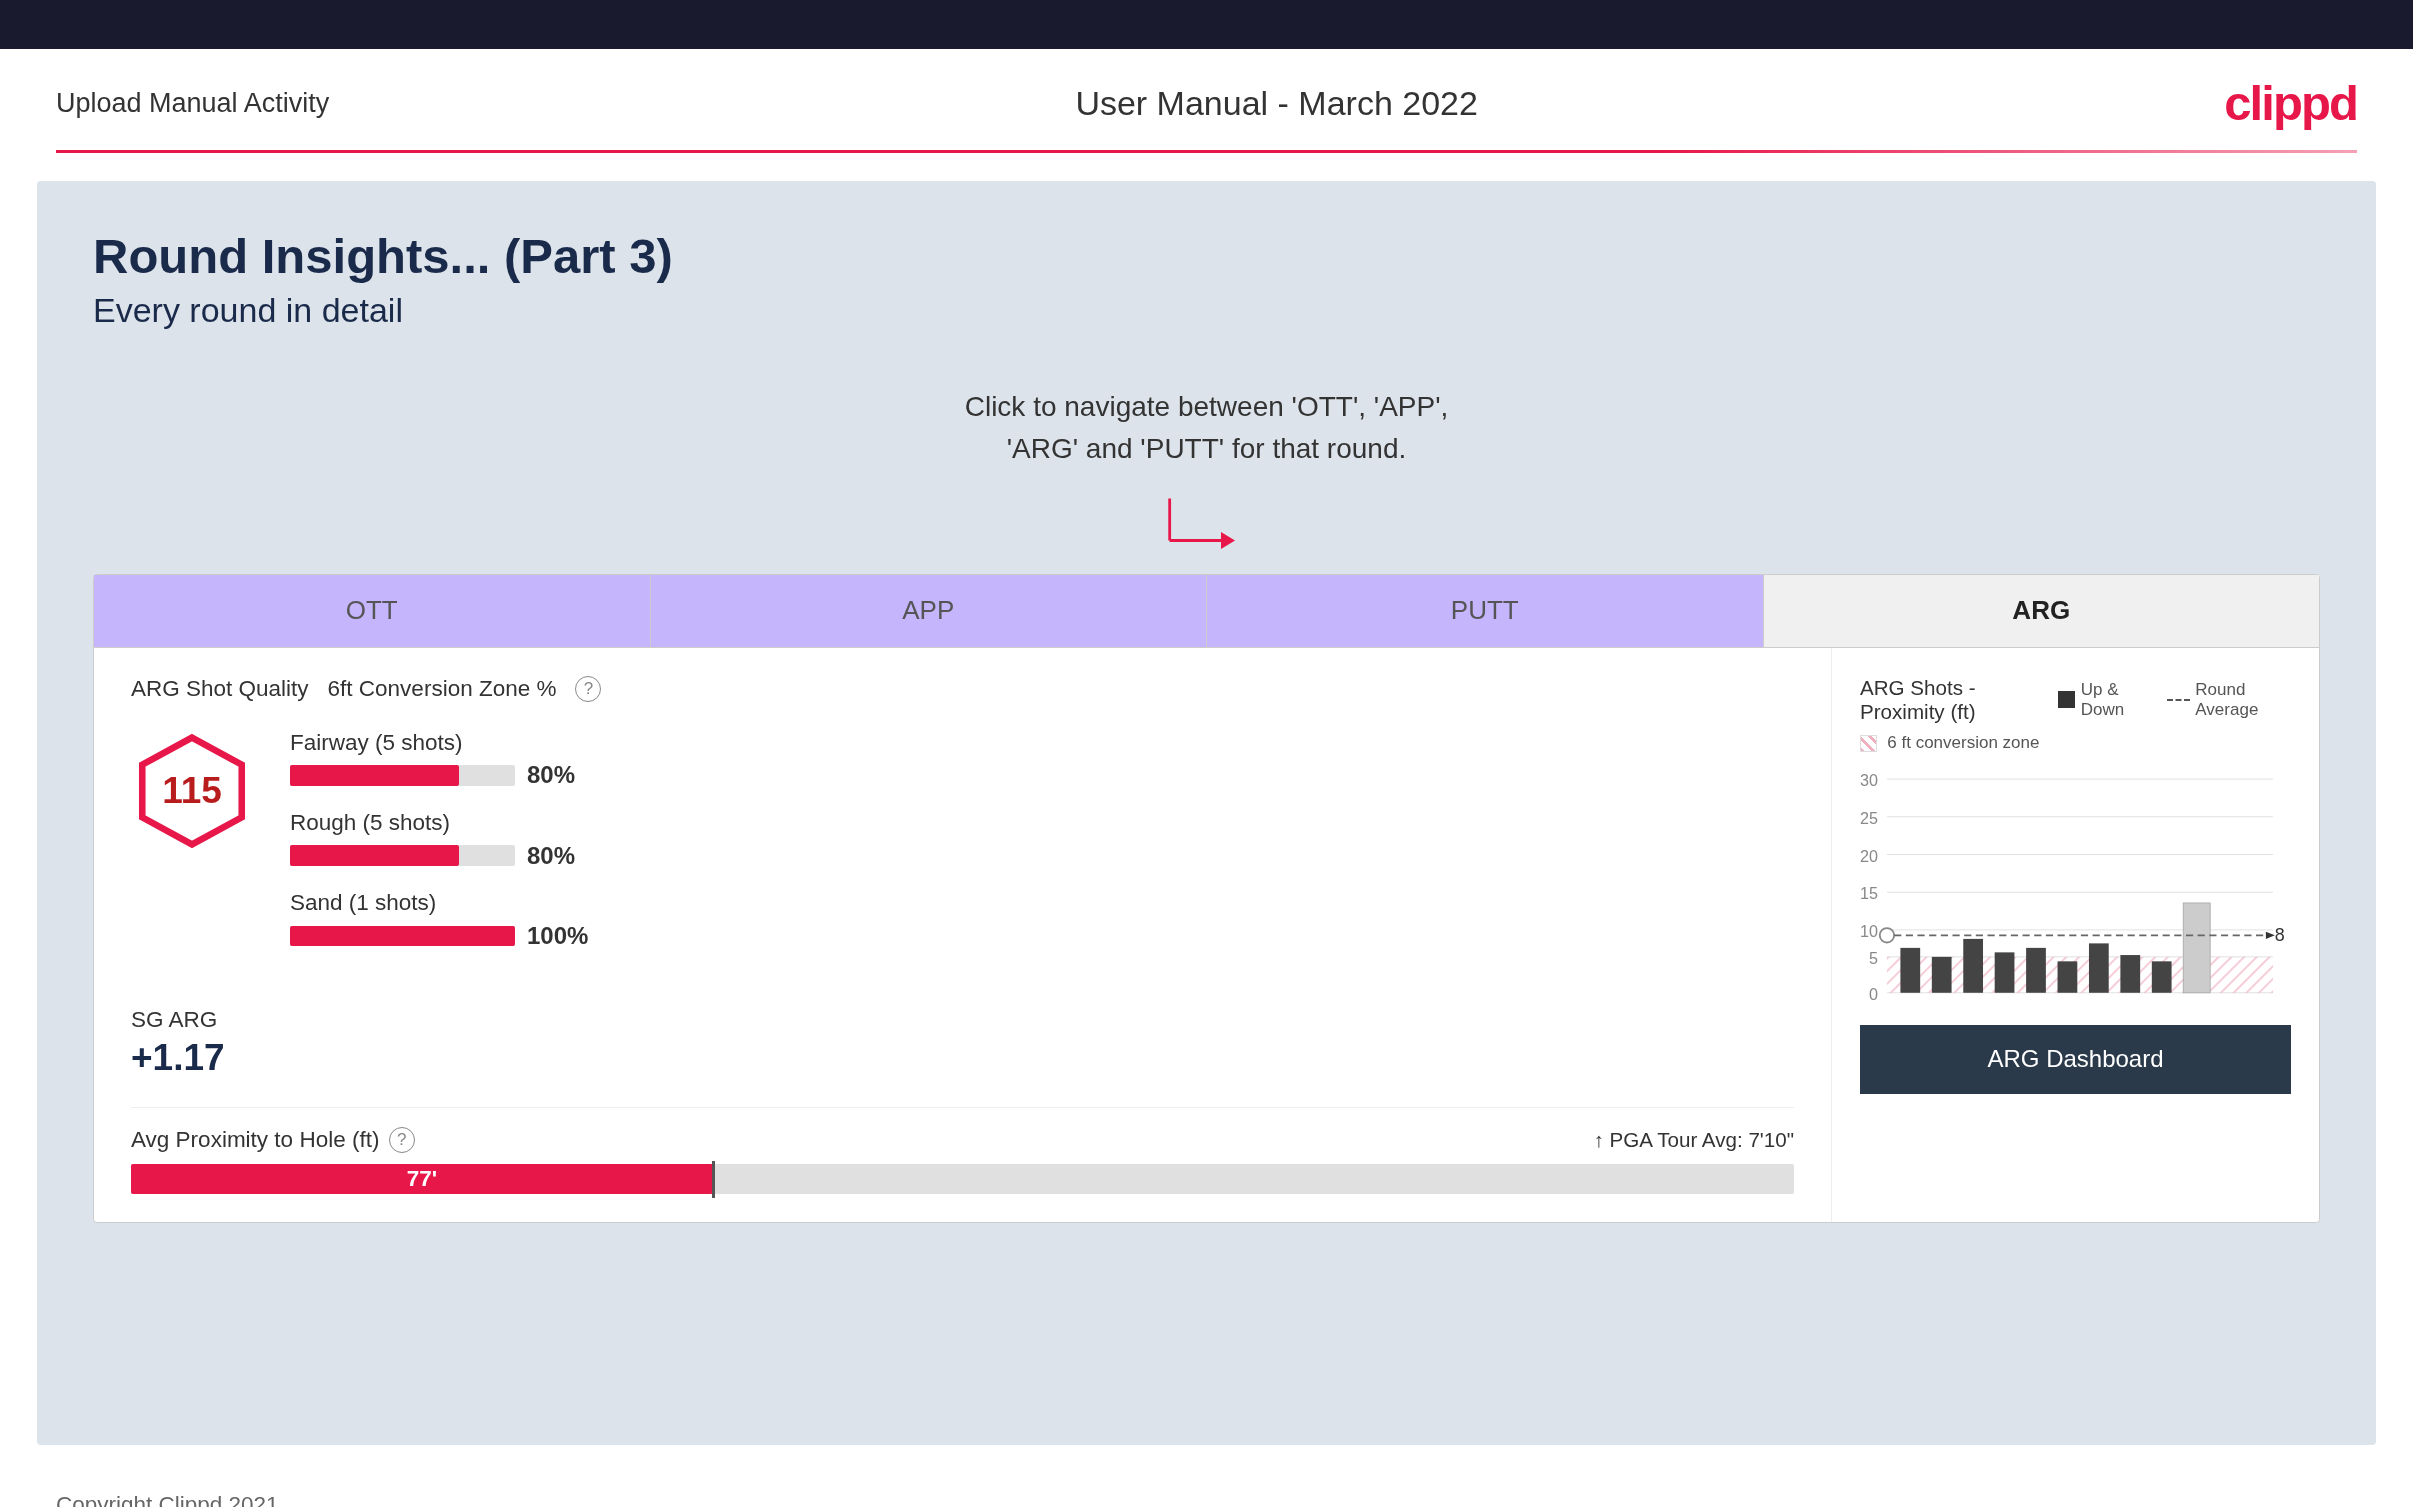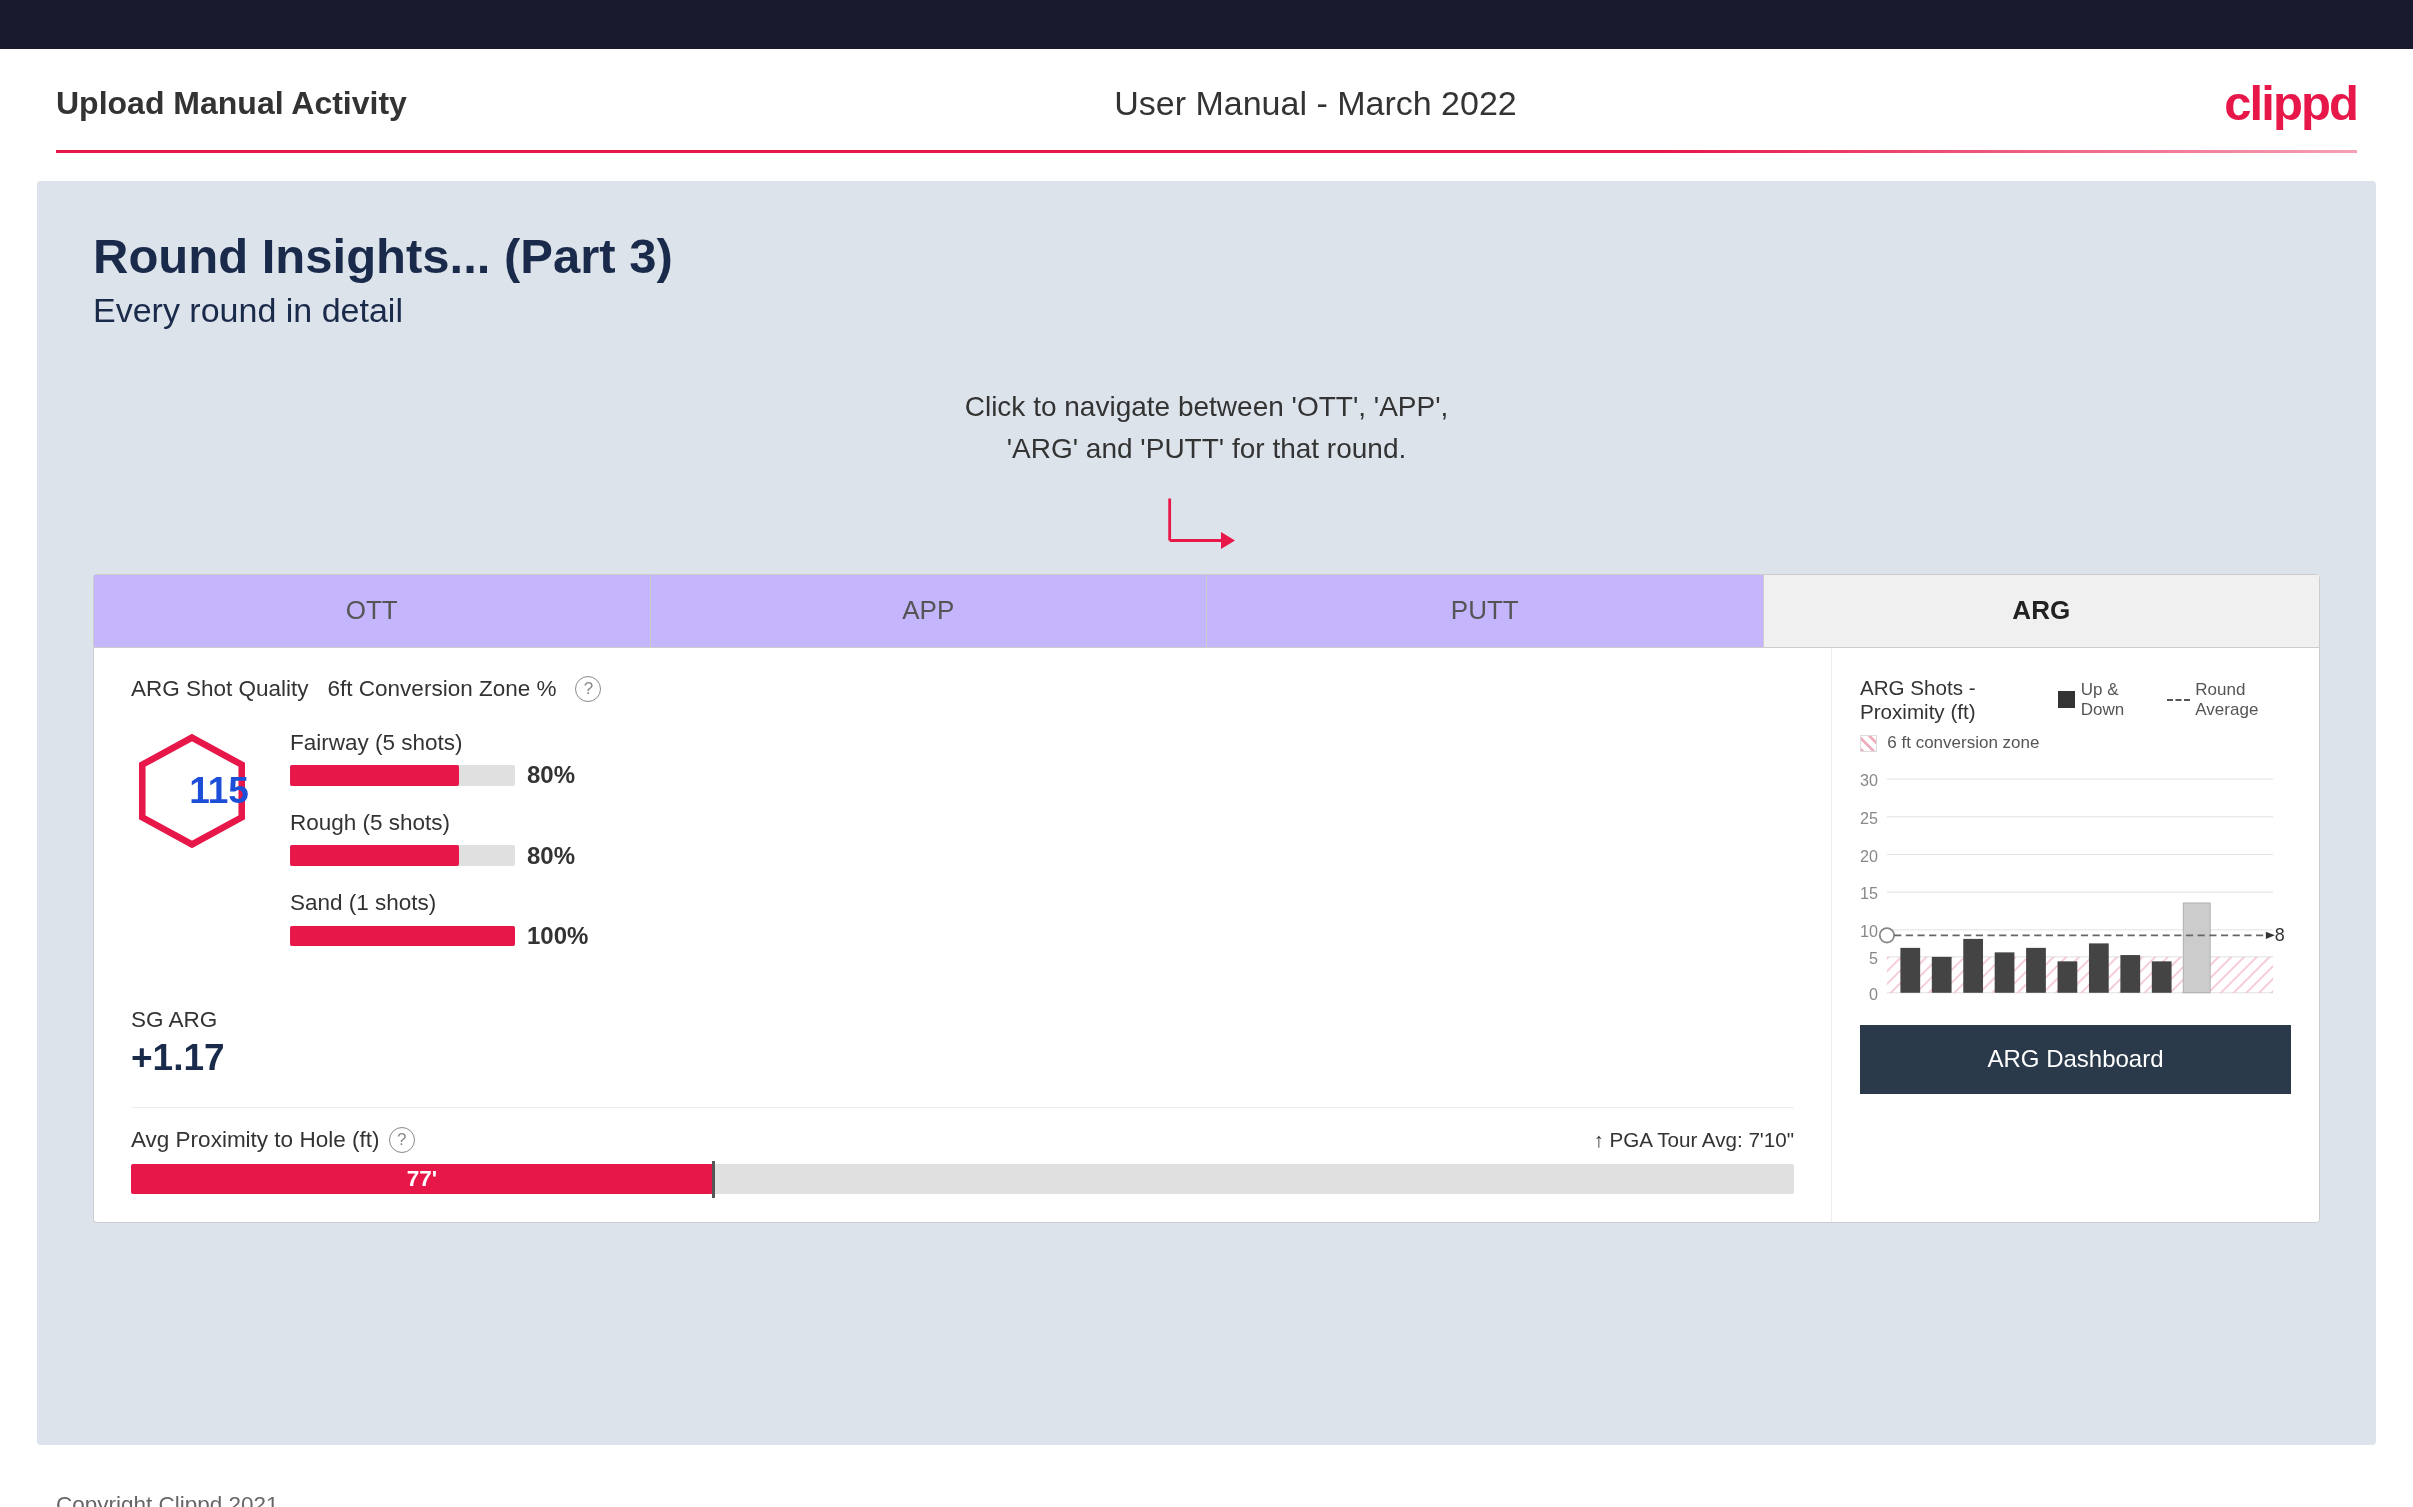--- a/index.html
+++ b/index.html
@@ -19,23 +19,23 @@
 
     
     .header {
       display: flex;
       align-items: center;
       justify-content: space-between;
       padding: 26px 56px 19px 56px;
       background: #fff;
     }
     .header-left {
-      font-size: 32px;
-      color: #333;
-      font-weight: 700;
+      font-size: 27px;
+      color: #333;
+      font-weight: 400;
     }
     .header-center {
       font-size: 34px;
       color: #333;
       font-weight: 400;
     }
     .header-logo {
       font-size: 49px;
       font-weight: 700;
       color: #e8174a;
@@ -202,22 +202,21 @@
       width: 122px;
       height: 122px;
     }
     .hex-value {
       position: absolute;
       top: 50%;
       left: 50%;
       transform: translate(-50%, -50%);
       font-size: 37px;
       font-weight: 700;
-      color: #1d4ed8;
-      margin-left: 27px;
+      color: #b91c1c;
     }
 
     
     .shot-bars {
       flex: 1;
     }
     .shot-row {
       margin-bottom: 20.6px;
     }
     .shot-label {

